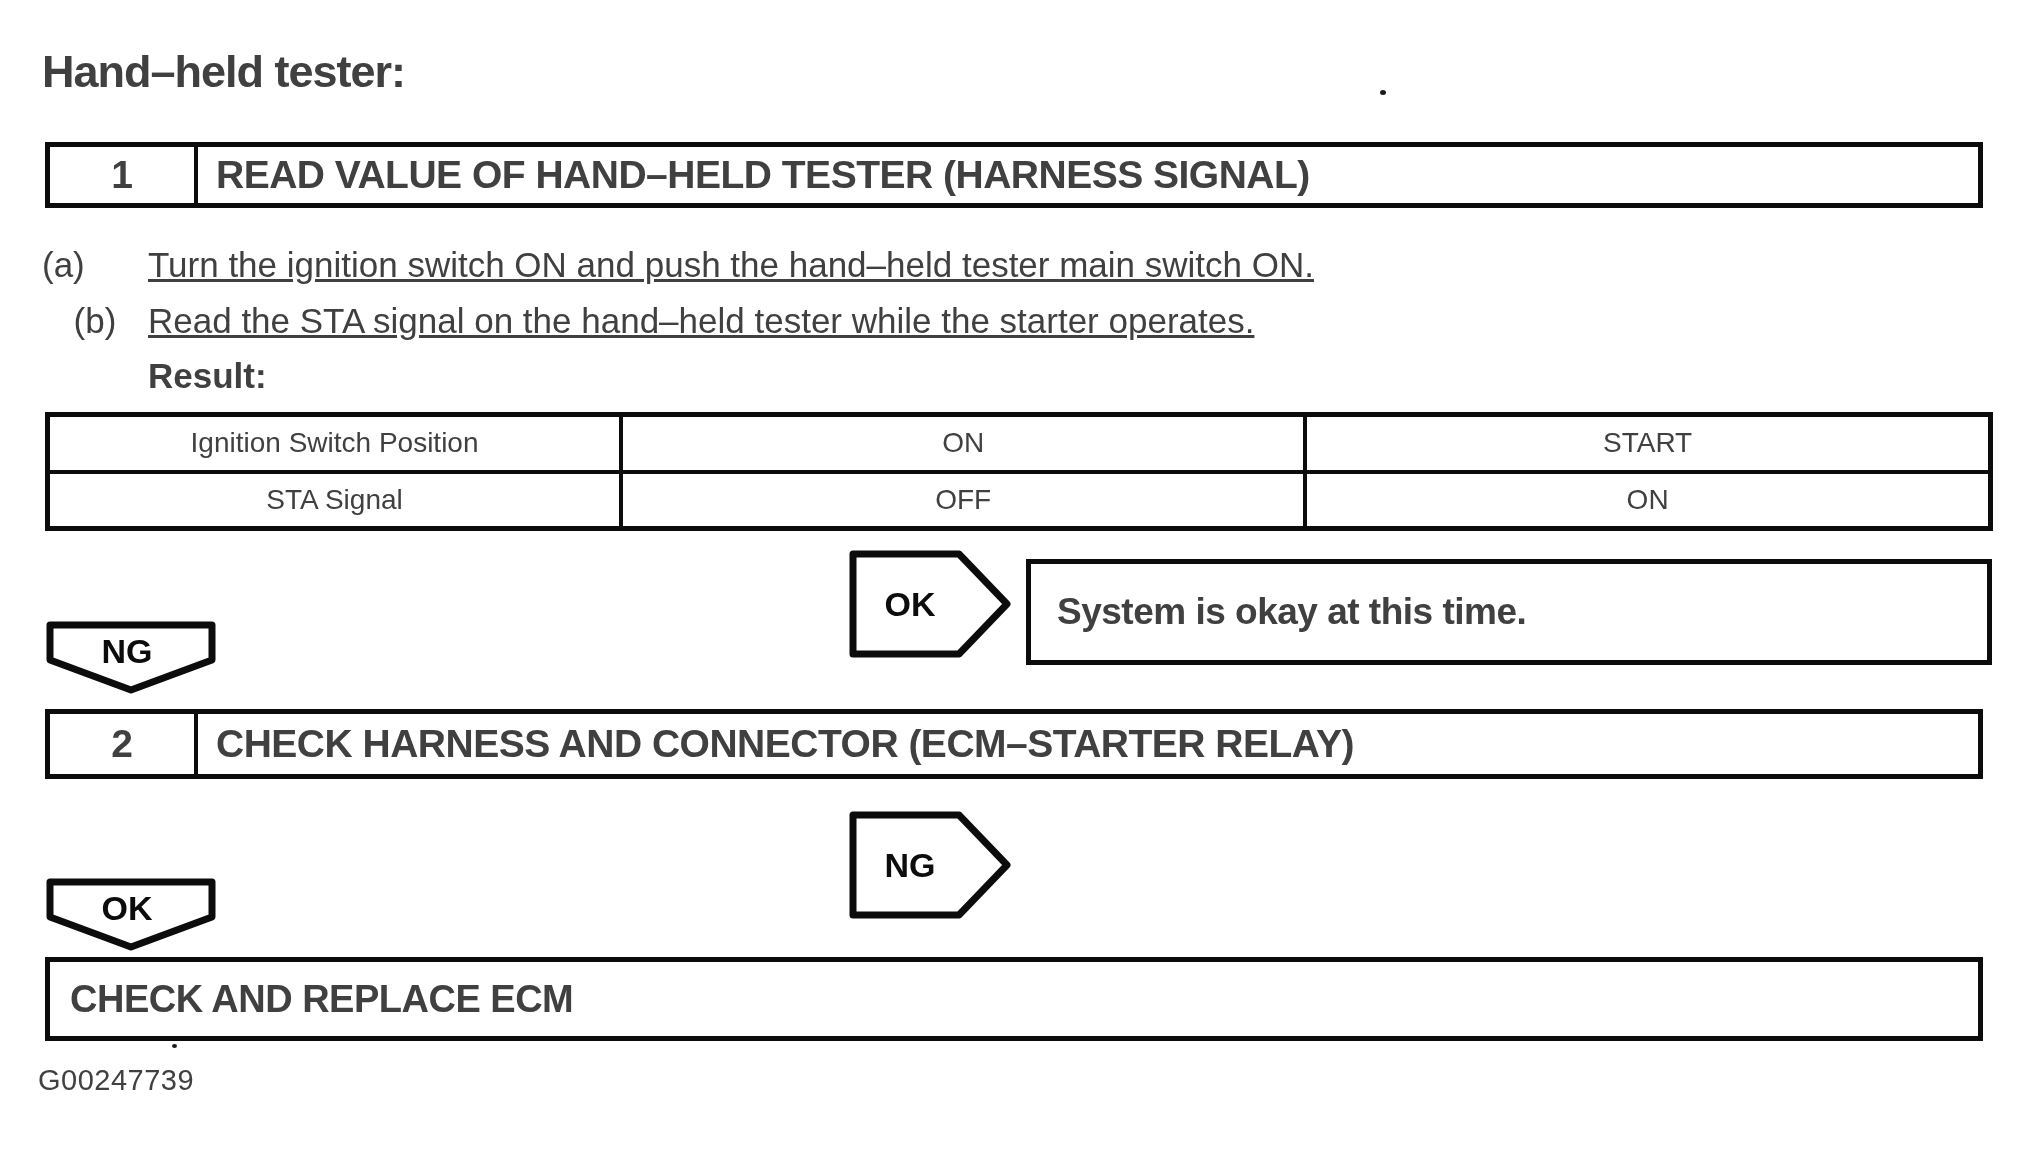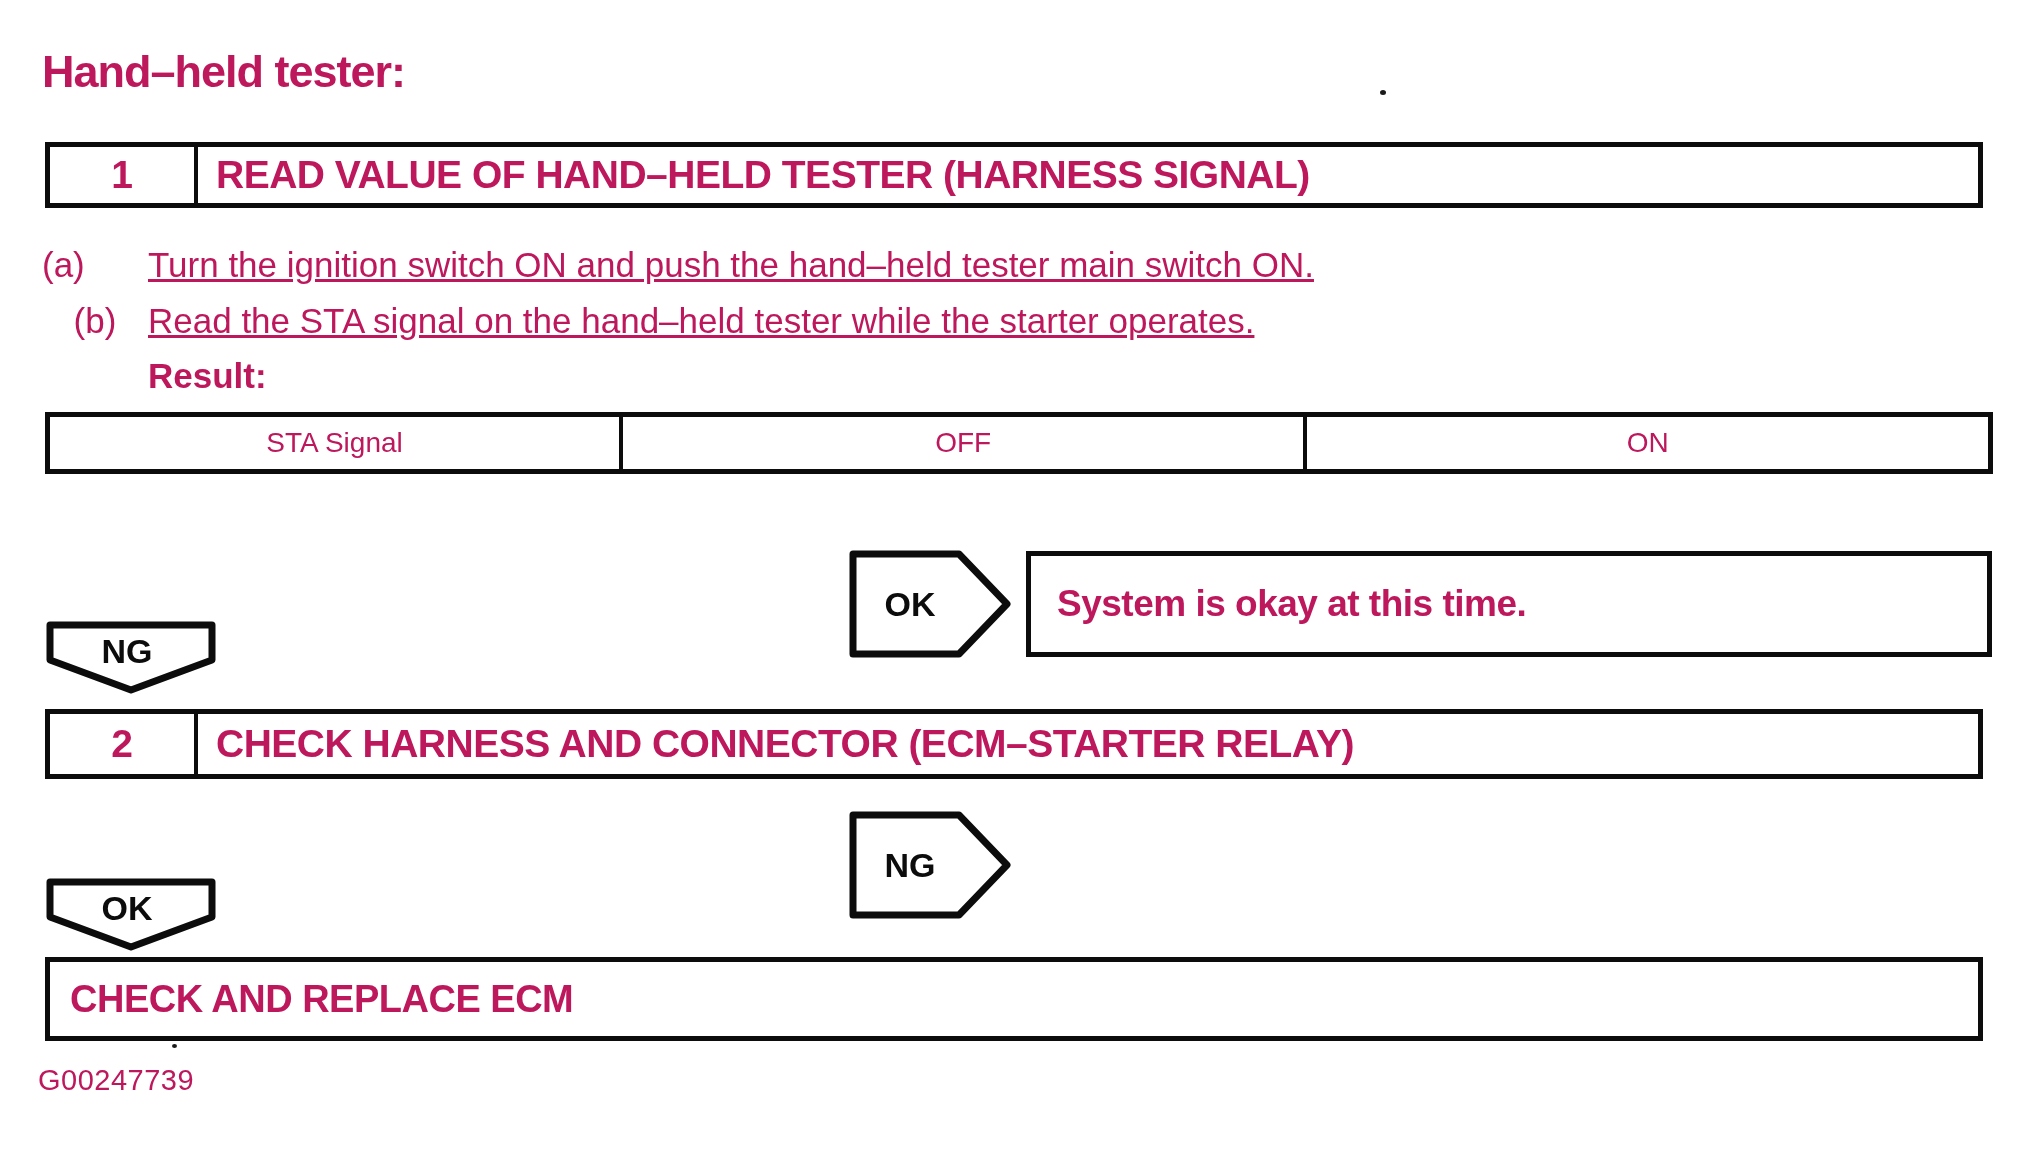--- a/index.html
+++ b/index.html
@@ -3,21 +3,21 @@
 <meta charset="utf-8">
 <style>
   * { box-sizing: border-box; margin: 0; padding: 0; }
   html, body { background: #e8e8e8; }
   .page {
     position: relative;
     width: 2032px;
     height: 1167px;
     background: #ffffff;
     font-family: "Liberation Sans", "DejaVu Sans", sans-serif;
-    color: #be185d;
+    color: #404040;
     overflow: hidden;
     margin: 0 auto;
   }
   .abs { position: absolute; }
 
   .page-title {
     left: 42px; top: 46px;
     font-size: 45px;
     font-weight: bold;
     letter-spacing: -1px;
@@ -78,20 +78,21 @@
     text-anchor: middle;
   }
 
   .outcome-box {
     border: 5px solid #0c0c0c;
     background: #fff;
     display: flex; flex-direction: column; justify-content: center;
     padding: 4px 26px;
     font-weight: bold; font-size: 37px;
     letter-spacing: -0.5px;
+    margin-top: 8px;
   }
   .outcome-box .line-justify {
     width: 100%;
     text-align: justify;
     text-align-last: justify;
     font-size: 36px;
   }
   .outcome-box .line-plain { width: 100%; font-size: 36px; }
 
   .final-box {
@@ -124,20 +125,25 @@
   <div class="abs instr" style="top:245px;">
     <span class="marker">(a)</span><span>Turn the ignition switch ON and push the hand–held tester main switch ON.</span>
   </div>
   <div class="abs instr" style="top:301px;text-align:center;">
     <span class="marker">(b)</span><span>Read the STA signal on the hand–held tester while the starter operates.</span>
   </div>
   <div class="abs result-label" style="top:356px;">Result:</div>
 
   <table class="result-table">
     <tbody>
+      <tr>
+        <td class="c1">Ignition Switch Position</td>
+        <td class="c2">ON</td>
+        <td class="c3">START</td>
+      </tr>
       <tr>
         <td class="c1">STA Signal</td>
         <td class="c2">OFF</td>
         <td class="c3">ON</td>
       </tr>
     </tbody>
   </table>
 
   <svg class="abs pent" style="left:848px; top:549px;" width="164" height="110" viewBox="0 0 164 110">
     <polygon points="5,5 111,5 159,55 111,105 5,105"></polygon>

